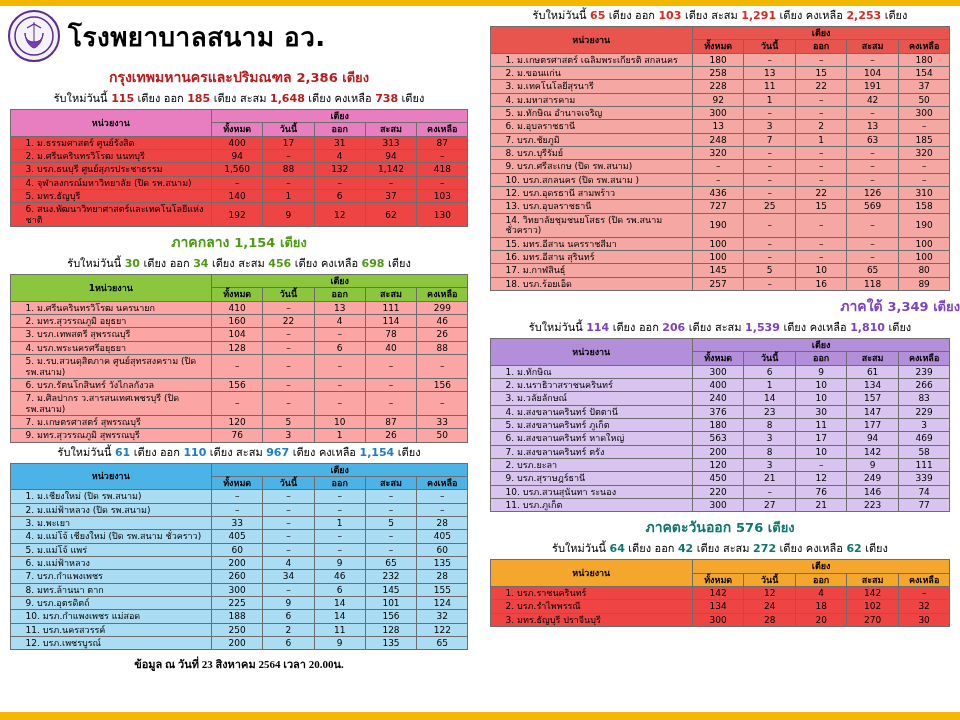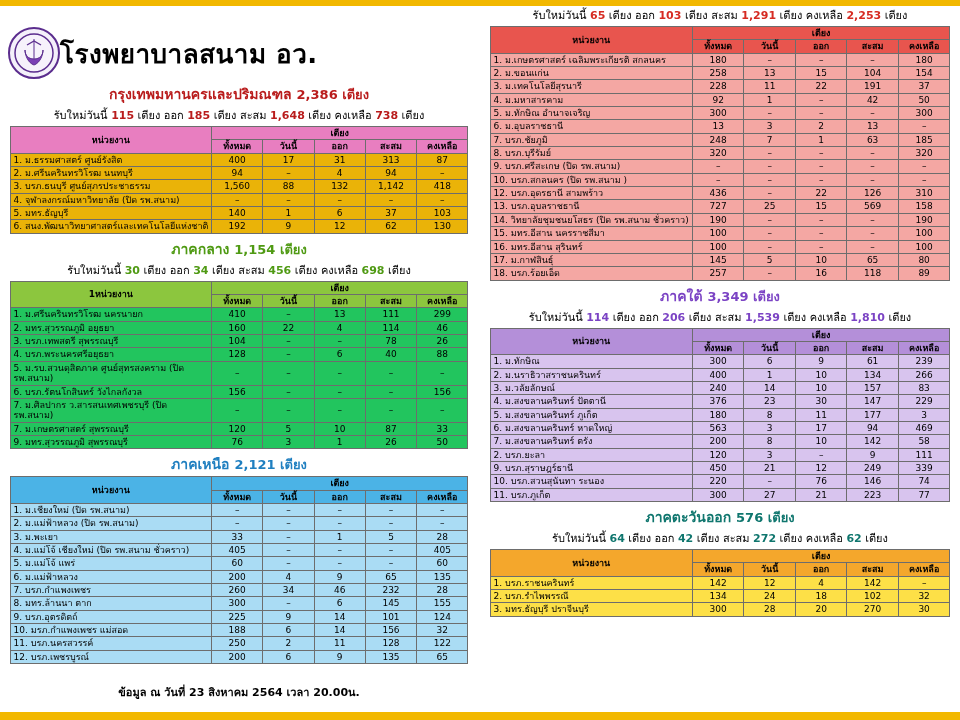--- a/index.html
+++ b/index.html
@@ -12,57 +12,57 @@
     overflow:hidden;
     position:relative;
   }
   .topbar{position:absolute;left:0;top:0;width:960px;height:6px;background:#f2b800;}
   .bottombar{position:absolute;left:0;bottom:0;width:960px;height:8px;background:#f2b800;}
 
   .col-left{position:absolute;left:0;top:6px;width:478px;}
   .col-right{position:absolute;left:480px;top:6px;width:480px;}
 
   
-  .header{display:flex;align-items:center;gap:0;padding:4px 0 0 8px;margin-top:17px;}
+  .header{display:flex;align-items:center;gap:8px;padding:4px 0 0 8px;}
   .logo{width:48px;height:48px;border-radius:50%;background:#f4f0fa;border:2px solid #5b2d8e;
         display:flex;align-items:center;justify-content:center;flex:0 0 auto;}
   .logo svg{display:block;}
   .maintitle{font-size:26px;font-weight:bold;color:#000;letter-spacing:0.5px;}
 
   .region-title{text-align:center;font-weight:bold;font-size:14px;margin:4px 0 1px 0;}
   .region-title .sub{font-size:13px;}
   .stat-line{text-align:center;font-size:11px;margin-bottom:2px;}
   .stat-line b{font-weight:bold;}
 
   table{border-collapse:collapse;width:96%;margin:0 auto;table-layout:fixed;}
   th,td{border:1px solid #6d6d6d;font-size:9px;padding:1px 2px;line-height:1.15;}
   th{text-align:center;font-weight:bold;}
-  td.name{text-align:left;padding-left:3px;}
+  td.name{text-align:left;padding-left:15px;}
   td.num{text-align:center;}
-  .note{text-align:center;font-size:11px;font-weight:bold;margin-top:19px;}
+  .note{text-align:center;font-size:11px;font-weight:bold;margin-top:5px;font-family:Liberation Serif, serif;}
 
   
   .t-pink th{background:#e87ec0;}
-  .t-pink td{background:#eab308;}
+  .t-pink td{background:#ef4444;}
   .t-green th{background:#8cc63e;}
-  .t-green td{background:#22c55e;}
+  .t-green td{background:#fca5a5;}
   .t-blue th{background:#4bb3e6;}
   .t-blue td{background:#aadcf4;}
   .t-red th{background:#e8554e;}
   .t-red td{background:#f4a7a3;}
   .t-purple th{background:#b48fd9;}
   .t-purple td{background:#d8c4ee;}
   .t-orange th{background:#f4a72c;}
-  .t-orange td{background:#fde047;}
+  .t-orange td{background:#ef4444;}
 
   .c-pink{color:#b91c1c;}
   .c-green{color:#4f9a13;}
   .c-blue{color:#1f7fc0;}
   .c-red{color:#d62b22;}
-  .c-purple{color:#7b43c4;}
+  .c-purple{color:#7b43c4;text-align:right;}
   .c-orange{color:#0f766e;}
   .c-black{color:#000;}
 
   .colw-name{width:44%;}
   .colw-n{width:11.2%;}
 </style>
 </head>
 <body>
 
 <div class="topbar"></div>
@@ -282,23 +282,33 @@
           <td class="name">9. มทร.สุวรรณภูมิ สุพรรณบุรี</td>
           <td class="num">76</td>
           <td class="num">3</td>
           <td class="num">1</td>
           <td class="num">26</td>
           <td class="num">50</td>
         </tr>
       </tbody>
   </table>
 
-  <div class="region-title c-blue">
-    <span>ภาคเหนือ</span>
-    <span class="sub">2,121 เตียง</span>
+  <div class="stat-line">
+    <span>รับใหม่วันนี้</span>
+    <b class="c-blue">61</b>
+    <span>เตียง</span>
+    <span>ออก</span>
+    <b class="c-blue">110</b>
+    <span>เตียง</span>
+    <span>สะสม</span>
+    <b class="c-blue">967</b>
+    <span>เตียง</span>
+    <span>คงเหลือ</span>
+    <b class="c-blue">1,154</b>
+    <span>เตียง</span>
   </div>
   <table class="t-blue">
     <colgroup>
         <col class="colw-name">
         <col class="colw-n">
         <col class="colw-n">
         <col class="colw-n">
         <col class="colw-n">
         <col class="colw-n">
       </colgroup>

